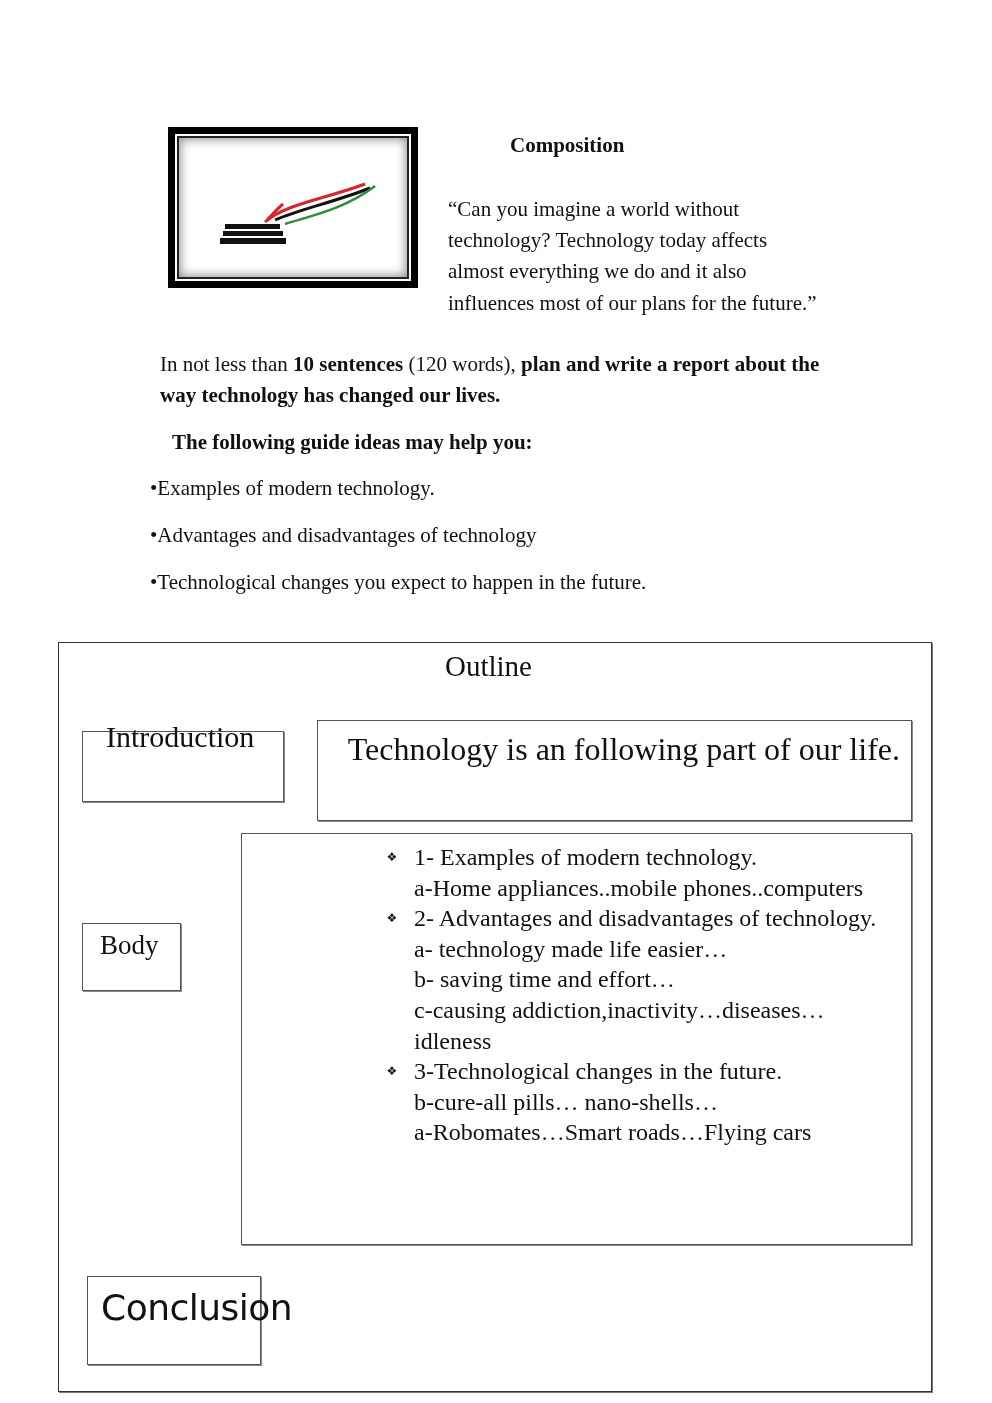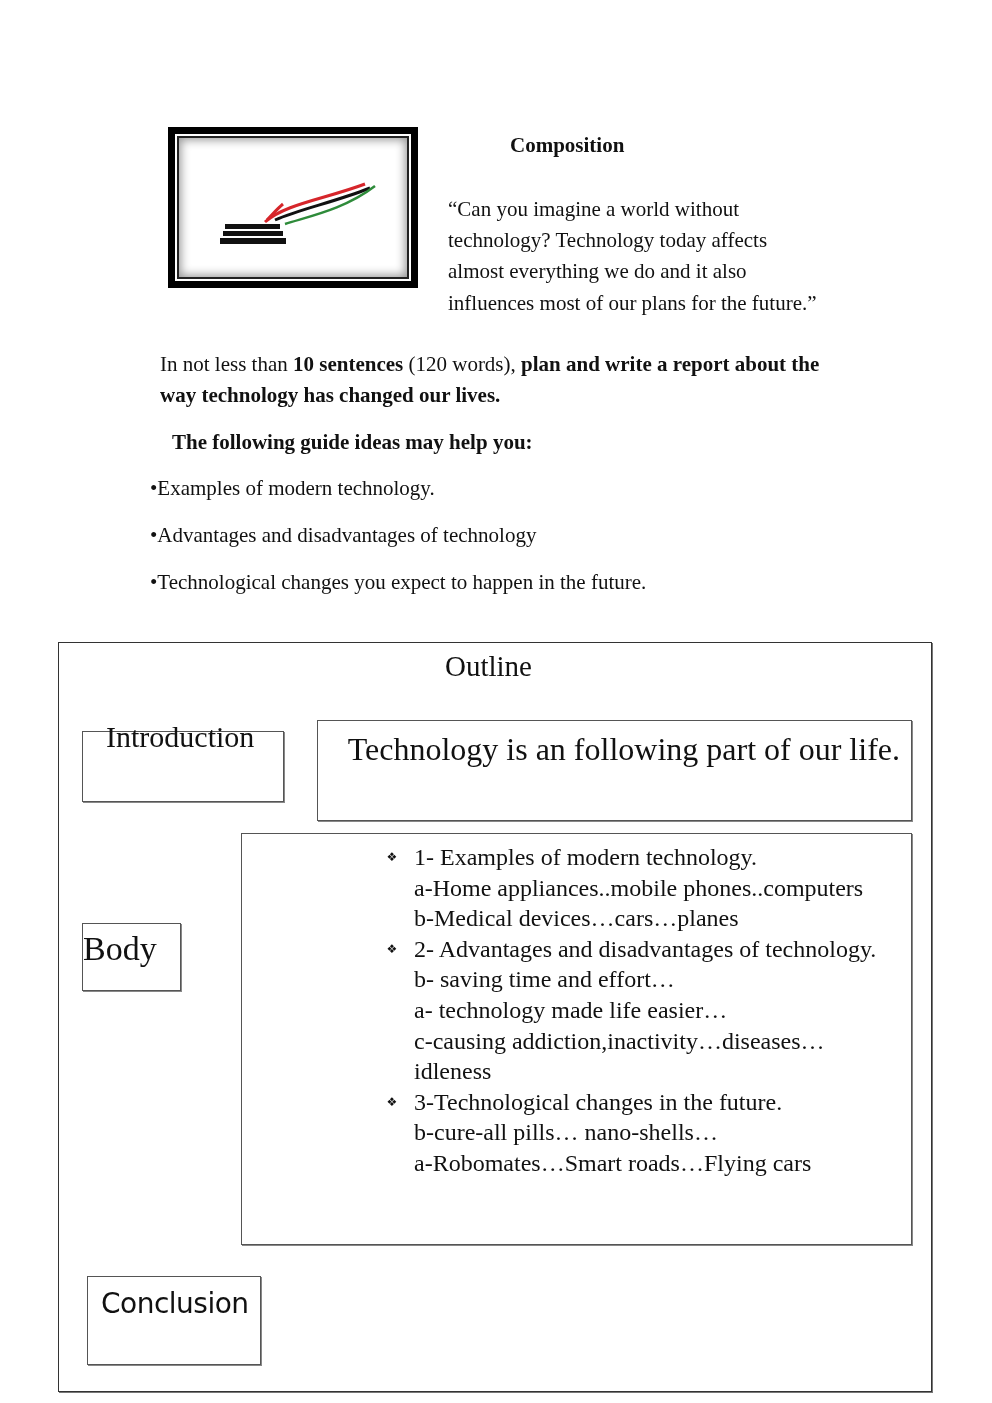--- a/index.html
+++ b/index.html
@@ -56,36 +56,36 @@
     .intro-box { left: 82px; top: 731px; width: 202px; height: 71px; }
     .intro-label { left: 106px; top: 700px; font-size: 30px; margin-top: 20px; }
 
     .intro-text-box { left: 317px; top: 720px; width: 595px; height: 101px; }
     .intro-text {
       left: 330px; top: 727px; width: 570px; font-size: 32px; line-height: 44px;
       text-align: right;
     }
 
     .body-box { left: 82px; top: 923px; width: 99px; height: 68px; }
-    .body-label { left: 83px; top: 930px; font-size: 34px; }
+    .body-label { left: 100px; top: 930px; font-size: 27px; }
 
     .body-text-box { left: 241px; top: 833px; width: 671px; height: 412px; }
 
     .outline-list {
       left: 385px; top: 842px; width: 500px; font-size: 24px; line-height: 30.6px;
     }
     .item { position: relative; padding-left: 29px; }
     .item .diamond {
       position: absolute; left: 0; top: 0; font-size: 12px; width: 14px; text-align: center;
     }
     .sub { display: block; }
 
     .concl-box { left: 87px; top: 1276px; width: 174px; height: 89px; }
     .concl-label {
-      left: 101px; top: 1287px; font-size: 28px;
+      left: 101px; top: 1287px; font-size: 36px;
       font-family: "DejaVu Sans", "Liberation Sans", sans-serif; font-weight: normal;
       letter-spacing: -0.5px;
     }
   </style>
 </head>
 <body>
 
 <div class="abs logo-frame">
   <div class="logo-inner">
     <svg class="logo-svg" width="180" height="80" viewBox="0 0 180 80">
@@ -123,27 +123,26 @@
 
 <div class="abs box body-box"></div>
 <div class="abs body-label">Body</div>
 
 <div class="abs box body-text-box"></div>
 <div class="abs outline-list">
   <div class="item">
     <span class="diamond">❖</span>
     <span class="sub">1- Examples of modern technology.</span>
     <span class="sub"> a-Home appliances..mobile phones..computers</span>
-    <span class="sub"> b-Medical devices…cars…planes</span>
   </div>
   <div class="item">
     <span class="diamond">❖</span>
     <span class="sub">2- Advantages and disadvantages of technology.</span>
+    <span class="sub"> a- technology made life easier…</span>
     <span class="sub"> b- saving time and effort…</span>
-    <span class="sub"> a- technology made life easier…</span>
     <span class="sub">c-causing addiction,inactivity…diseases…idleness</span>
   </div>
   <div class="item">
     <span class="diamond">❖</span>
     <span class="sub">3-Technological changes in the future.</span>
     <span class="sub">b-cure-all pills… nano-shells…</span>
     <span class="sub">a-Robomates…Smart roads…Flying cars</span>
   </div>
 </div>
 

